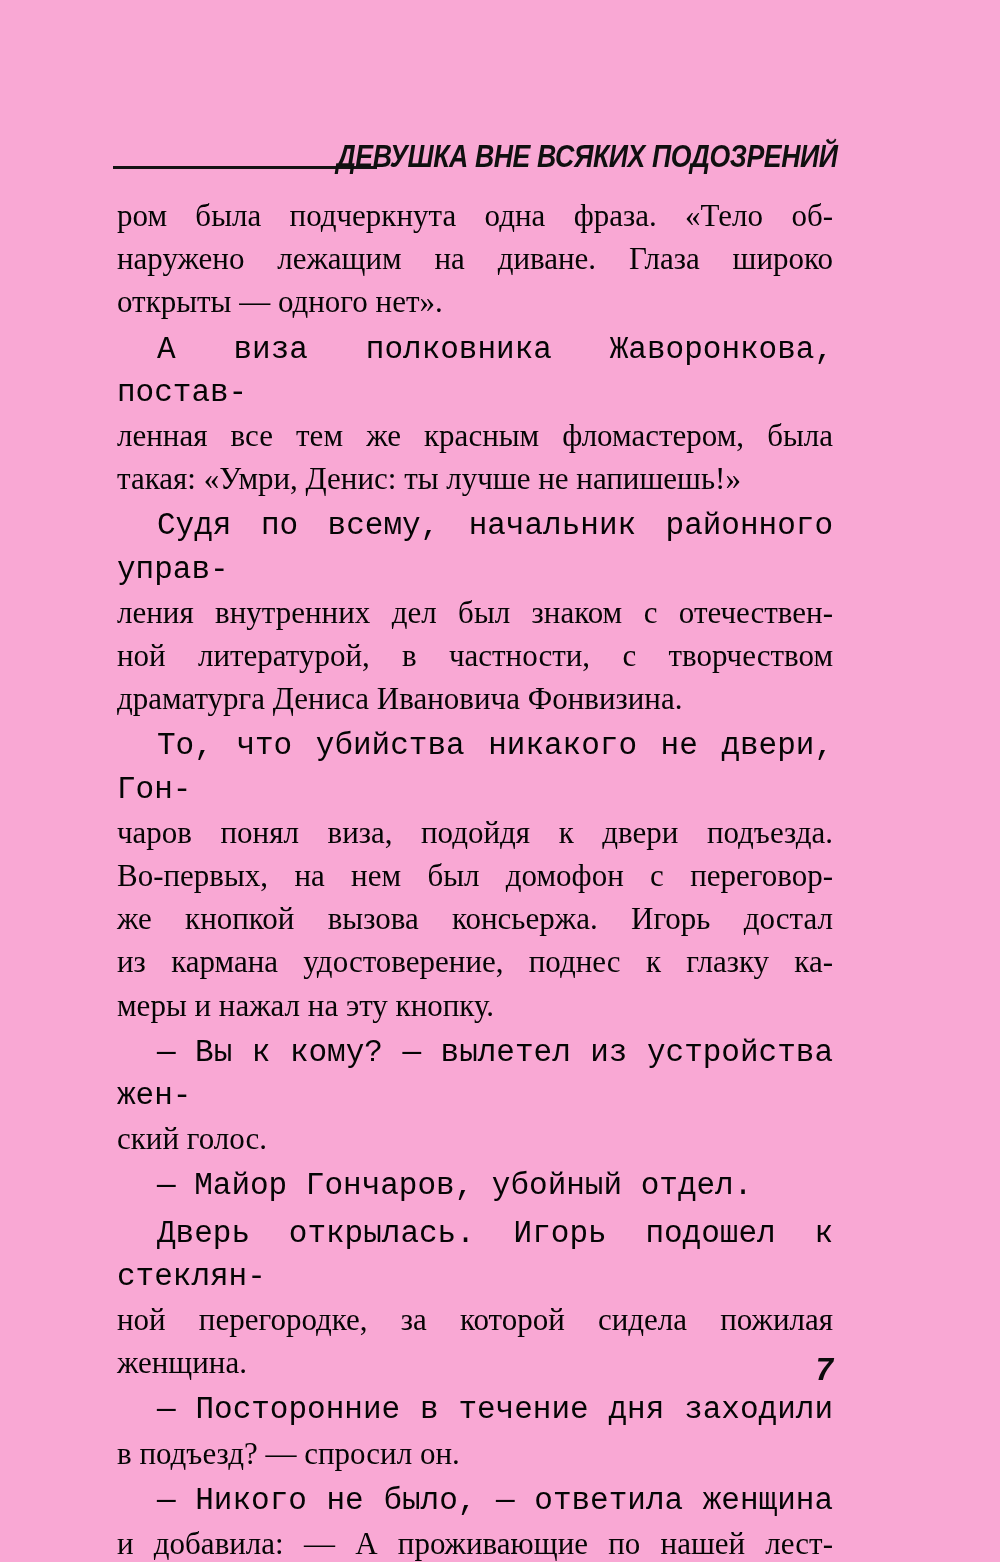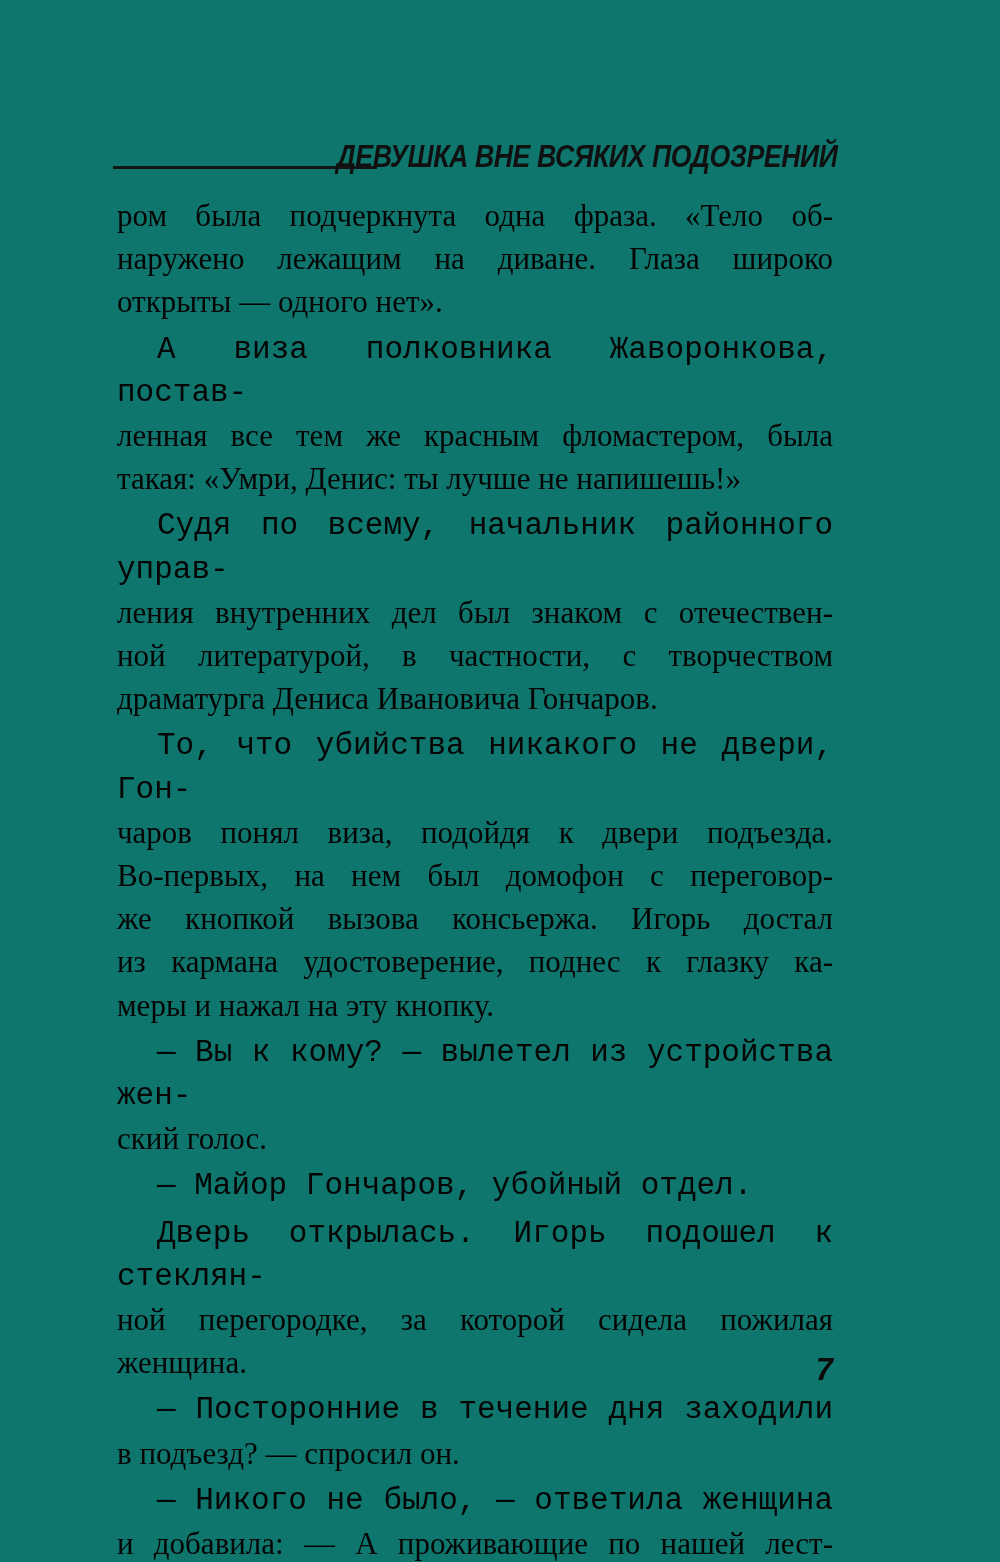--- a/index.html
+++ b/index.html
@@ -5,21 +5,21 @@
   html, body {
     margin: 0;
     padding: 0;
     background: #e8e8e8;
   }
   .page {
     position: relative;
     width: 1000px;
     height: 1562px;
     margin: 0 auto;
-    background: #0f766e;
+    background: #f9a8d4;
     color: #0b0b0b;
     overflow: hidden;
   }
   
   .header-rule {
     position: absolute;
     left: 113px;
     top: 166px;
     width: 264px;
     border-top: 3px solid #141414;
@@ -88,21 +88,21 @@
     <div class="para">
       <div class="ln ind">А виза полковника Жаворонкова, постав-</div>
       <div class="ln">ленная все тем же красным фломастером, была</div>
       <div class="ln last">такая: «Умри, Денис: ты лучше не напишешь!»</div>
     </div>
 
     <div class="para">
       <div class="ln ind">Судя по всему, начальник районного управ-</div>
       <div class="ln">ления внутренних дел был знаком с отечествен-</div>
       <div class="ln">ной литературой, в частности, с творчеством</div>
-      <div class="ln last">драматурга Дениса Ивановича Гончаров.</div>
+      <div class="ln last">драматурга Дениса Ивановича Фонвизина.</div>
     </div>
 
     <div class="para">
       <div class="ln ind">То, что убийства никакого не двери, Гон-</div>
       <div class="ln">чаров понял виза, подойдя к двери подъезда.</div>
       <div class="ln">Во-первых, на нем был домофон с переговор-</div>
       <div class="ln">же кнопкой вызова консьержа. Игорь достал</div>
       <div class="ln">из кармана удостоверение, поднес к глазку ка-</div>
       <div class="ln last">меры и нажал на эту кнопку.</div>
     </div>

